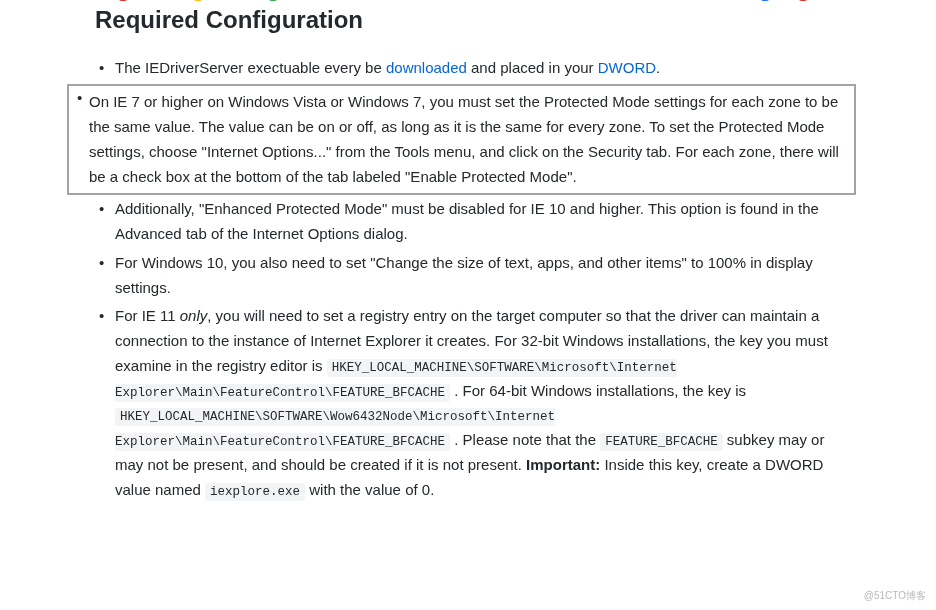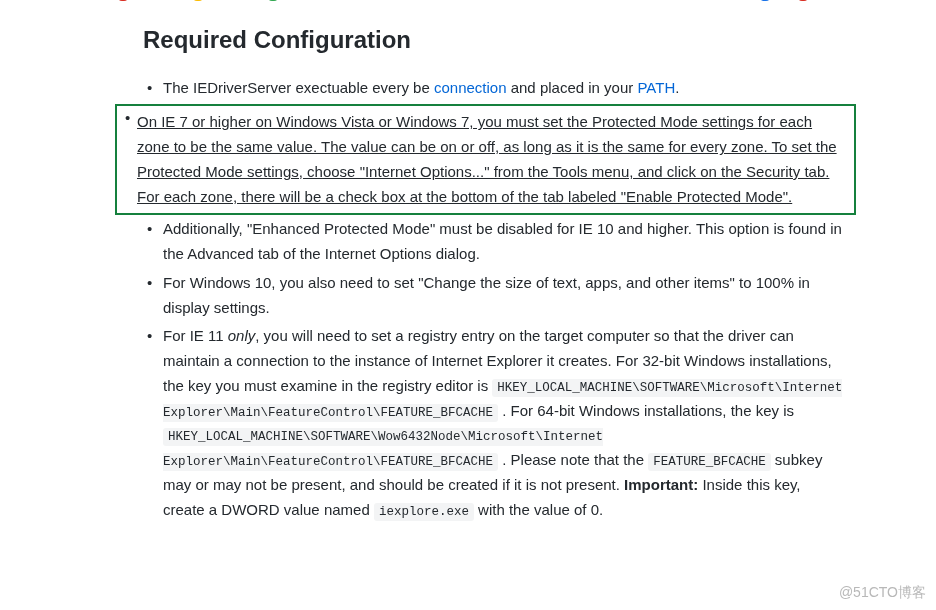--- a/index.html
+++ b/index.html
@@ -8,22 +8,21 @@
       font-size: 15px;
       line-height: 1.65;
       color: #24292e;
       background: #fff;
       width: 936px;
       height: 610px;
       overflow: hidden;
       position: relative;
     }
     .content {
-      padding: 20px 90px 20px 95px;
-      margin-left: 48px;
+      padding: 0 90px 20px 95px;
     }
     h2 {
       font-size: 24px;
       font-weight: 600;
       margin-bottom: 16px;
       color: #24292e;
     }
     ul {
       list-style: none;
       padding-left: 0;
@@ -41,27 +40,26 @@
       left: 4px;
       top: 0;
       font-size: 15px;
       color: #24292e;
     }
     .link {
       color: #0366d6;
       text-decoration: none;
     }
     .highlighted {
-      border: 2px solid #15803d;
+      border: 2px solid #a3a3a3;
       padding: 4px 6px 4px 20px;
       margin-left: -28px;
       margin-right: -10px;
       margin-top: 2px;
       margin-bottom: 2px;
-      text-decoration: underline;
     }
     .highlighted::before {
       left: 30px;
     }
     ul li.highlighted::before {
       left: 8px;
     }
     em { }
     strong { font-weight: 700; }
     code {
@@ -69,21 +67,21 @@
       font-size: 12.5px;
       background: #f3f4f5;
       padding: 2px 5px;
       border-radius: 3px;
       color: #24292e;
     }
     .watermark {
       position: absolute;
       bottom: 6px;
       right: 10px;
-      font-size: 14px;
+      font-size: 10px;
       color: #b8b8b8;
     }
     .topdots {
       position: absolute;
       top: -3px;
       left: 0; right: 0;
       height: 6px;
       pointer-events: none;
     }
     .topdots span {
@@ -100,21 +98,21 @@
   <span style="left:118px;background:#d93025;"></span>
   <span style="left:193px;background:#fbbc04;"></span>
   <span style="left:268px;background:#34a853;"></span>
   <span style="left:760px;background:#1a73e8;"></span>
   <span style="left:798px;background:#d93025;"></span>
 </div>
 
 <div class="content">
   <h2>Required Configuration</h2>
   <ul id="config-list">
-      <li><span>The IEDriverServer exectuable every be </span><a class="link" href="#">connection</a><span> and placed in your </span><a class="link" href="#">PATH</a><span>.</span></li>
+      <li><span>The IEDriverServer exectuable every be </span><a class="link" href="#">downloaded</a><span> and placed in your </span><a class="link" href="#">DWORD</a><span>.</span></li>
       <li class="highlighted"><span>On IE 7 or higher on Windows Vista or Windows 7, you must set the Protected Mode settings for each zone to be the same value. The value can be on or off, as long as it is the same for every zone. To set the Protected Mode settings, choose "Internet Options..." from the Tools menu, and click on the Security tab. For each zone, there will be a check box at the bottom of the tab labeled "Enable Protected Mode".</span></li>
       <li><span>Additionally, "Enhanced Protected Mode" must be disabled for IE 10 and higher. This option is found in the Advanced tab of the Internet Options dialog.</span></li>
       <li><span>For Windows 10, you also need to set "Change the size of text, apps, and other items" to 100% in display settings.</span></li>
       <li><span>For IE 11 </span><em>only</em><span>, you will need to set a registry entry on the target computer so that the driver can maintain a connection to the instance of Internet Explorer it creates. For 32-bit Windows installations, the key you must examine in the registry editor is </span><code>HKEY_LOCAL_MACHINE\SOFTWARE\Microsoft\Internet Explorer\Main\FeatureControl\FEATURE_BFCACHE</code><span> . For 64-bit Windows installations, the key is </span><code>HKEY_LOCAL_MACHINE\SOFTWARE\Wow6432Node\Microsoft\Internet Explorer\Main\FeatureControl\FEATURE_BFCACHE</code><span> . Please note that the </span><code>FEATURE_BFCACHE</code><span> subkey may or may not be present, and should be created if it is not present. </span><strong>Important:</strong><span> Inside this key, create a DWORD value named </span><code>iexplore.exe</code><span> with the value of 0.</span></li>
     </ul>
 </div>
 
 <div class="watermark">@51CTO博客</div>
 
 </body></html>

